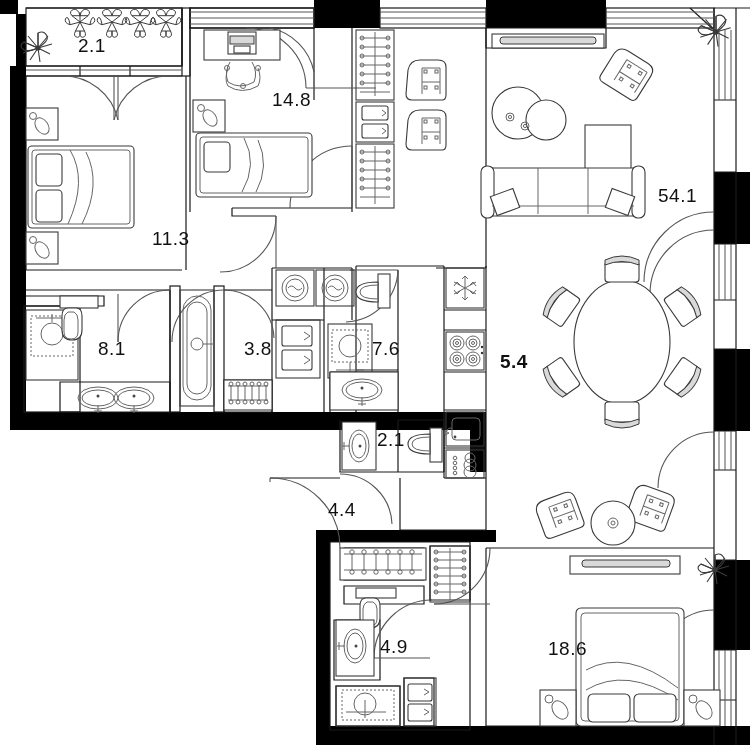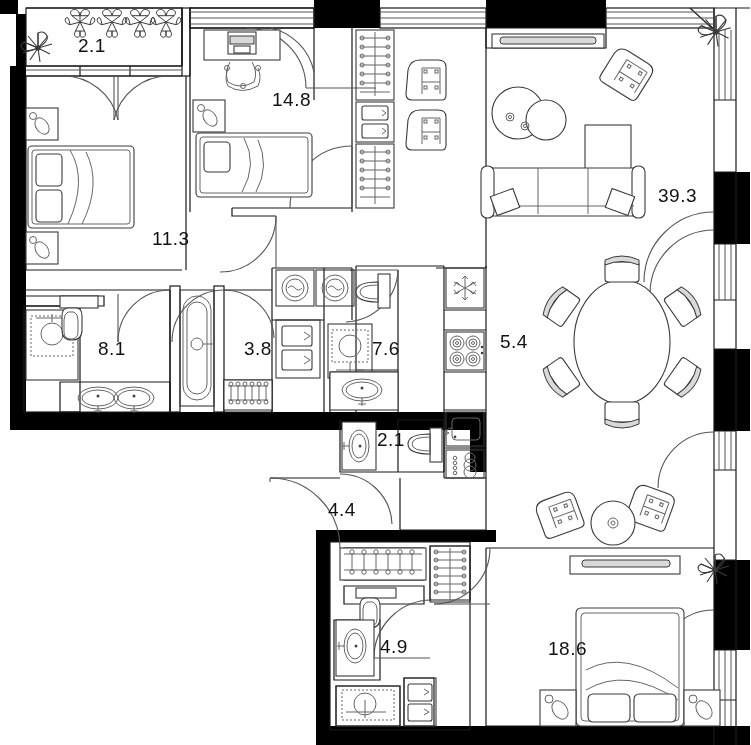--- a/index.html
+++ b/index.html
@@ -705,23 +705,23 @@
   <g class="t">
     <path d="M486 478 L486 530"></path>
     <path d="M400 530 L486 530"></path>
   </g>
 
 </svg>
 
 <div class="area-label" style="left:78px;  top:35px;">2.1</div>
 <div class="area-label" style="left:152px; top:228px;">11.3</div>
 <div class="area-label" style="left:272px; top:89px;">14.8</div>
-<div class="area-label" style="left:658px; top:185px;">39.3</div>
+<div class="area-label" style="left:658px; top:185px;">54.1</div>
 <div class="area-label" style="left:98px;  top:338px;">8.1</div>
 <div class="area-label" style="left:244px; top:338px;">3.8</div>
 <div class="area-label" style="left:372px; top:338px;">7.6</div>
-<div class="area-label" style="left:500px; top:331px;">5.4</div>
+<div class="area-label" style="left:500px; top:351px;font-weight:bold;">5.4</div>
 <div class="area-label" style="left:377px; top:429px;">2.1</div>
 <div class="area-label" style="left:328px; top:499px;">4.4</div>
 <div class="area-label" style="left:380px; top:636px;">4.9</div>
 <div class="area-label" style="left:508px; top:638px;margin-left:40px;">18.6</div>
 
 </div>
 
 </body></html>

